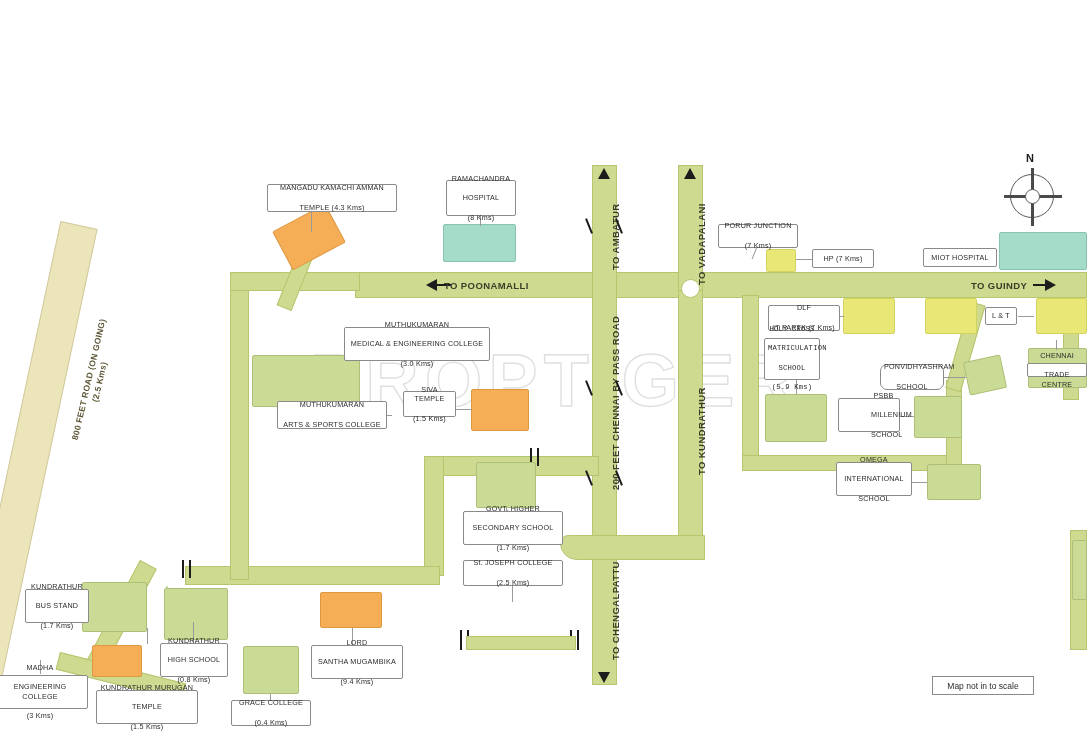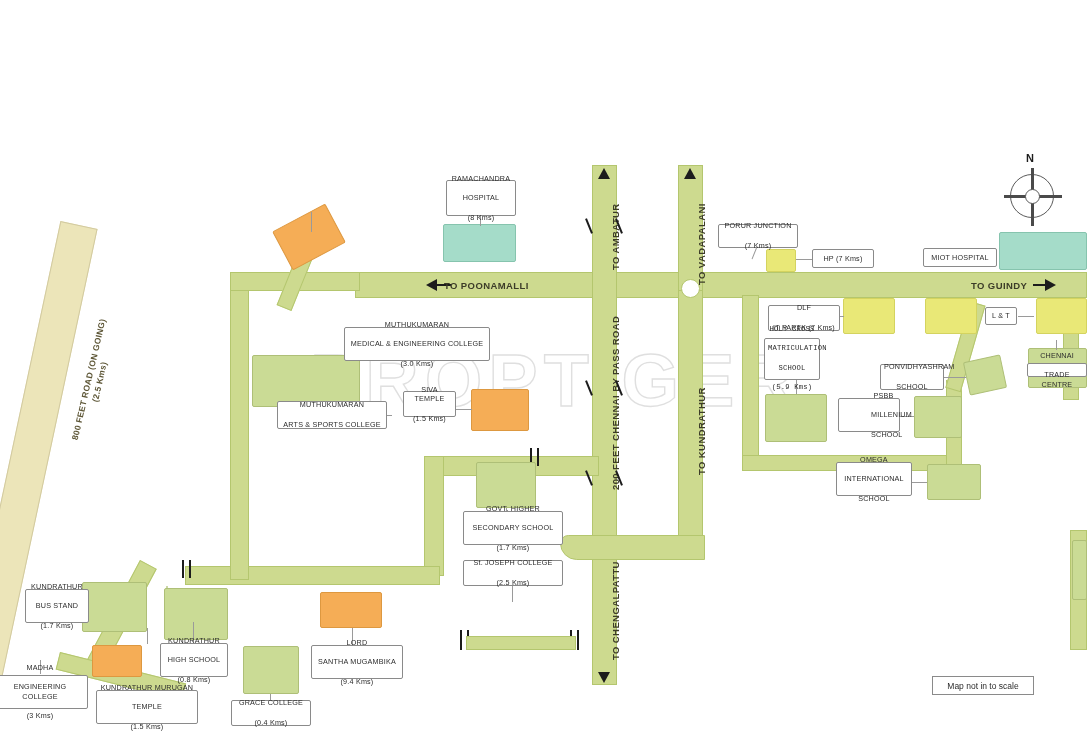--- a/index.html
+++ b/index.html
@@ -336,20 +336,26 @@
   <div class="conn v" style="left:506px; top:508px; height:8px;"></div>
   <div class="conn v" style="left:512px; top:586px; height:16px;"></div>
   <div class="conn v" style="left:114px; top:602px; height:0px;"></div>
   <div class="conn v" style="left:40px; top:660px; height:14px;"></div>
   <div class="conn v" style="left:147px; top:628px; height:16px;"></div>
   <div class="conn v" style="left:193px; top:622px; height:20px;"></div>
   <div class="conn v" style="left:270px; top:694px; height:12px;"></div>
   <div class="conn v" style="left:352px; top:628px; height:18px;"></div>
   <div class="conn v" style="left:1056px; top:340px; height:10px;"></div>
 
+  <div class="lbl" style="left:267px; top:184px; width:130px; height:28px;">
+    <span>
+      <span>MANGADU KAMACHI AMMAN</span><br>
+      <span>TEMPLE (4.3 Kms)</span>
+    </span>
+  </div>
 
   <div class="lbl" style="left:446px; top:180px; width:70px; height:36px;">
     <span>
       <span>RAMACHANDRA</span><br>
       <span>HOSPITAL</span><br>
       <span>(8 Kms)</span>
     </span>
   </div>
 
   <div class="lbl" style="left:718px; top:224px; width:80px; height:24px;">
@@ -387,21 +393,21 @@
 
   <div class="lbl" style="left:764px; top:338px; width:56px; height:42px;font-family:Liberation Mono, monospace;">
     <span>
       <span>HOLY CROSS</span><br>
       <span>MATRICULATION</span><br>
       <span>SCHOOL</span><br>
       <span>(5.9 Kms)</span>
     </span>
   </div>
 
-  <div class="lbl" style="left:880px; top:364px; width:64px; height:26px;">
+  <div class="lbl" style="left:880px; top:364px; width:64px; height:26px;border-radius:7px;">
     <span>
       <span>PONVIDHYASHRAM</span><br>
       <span>SCHOOL</span>
     </span>
   </div>
 
   <div class="lbl" style="left:838px; top:398px; width:62px; height:34px;padding-left:32px;">
     <span>
       <span>PSBB</span><br>
       <span>MILLENIUM</span><br>

